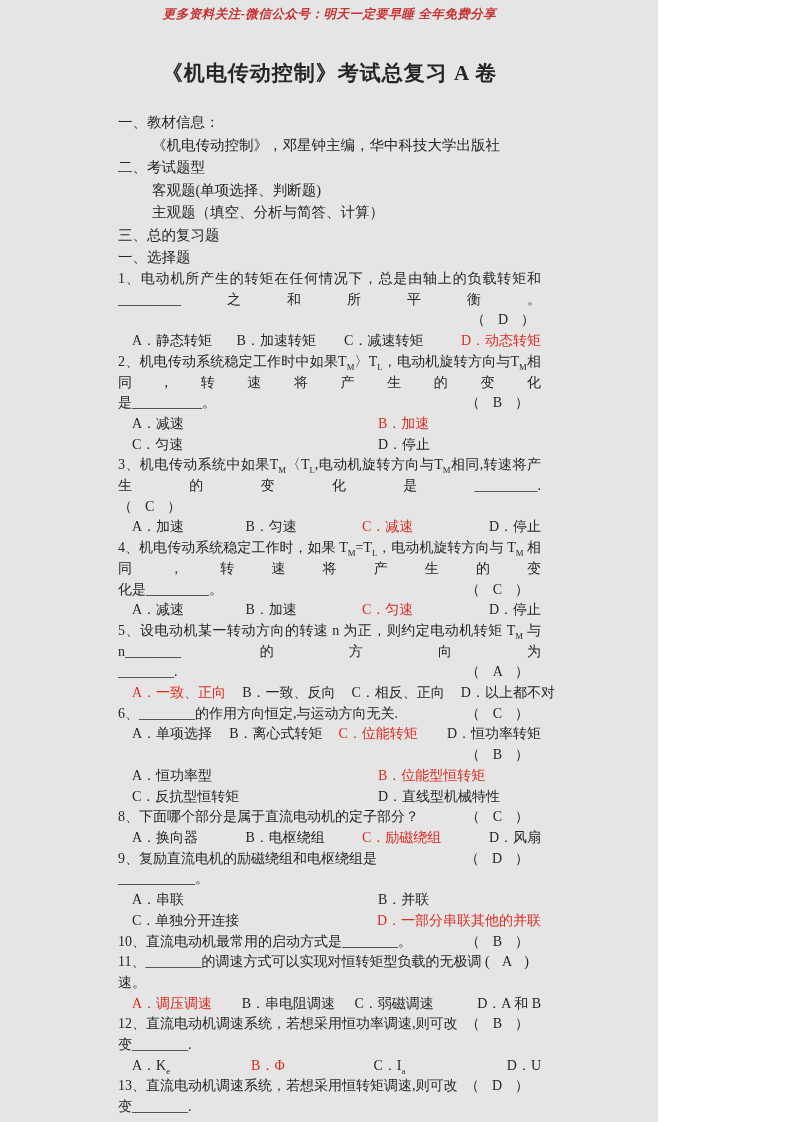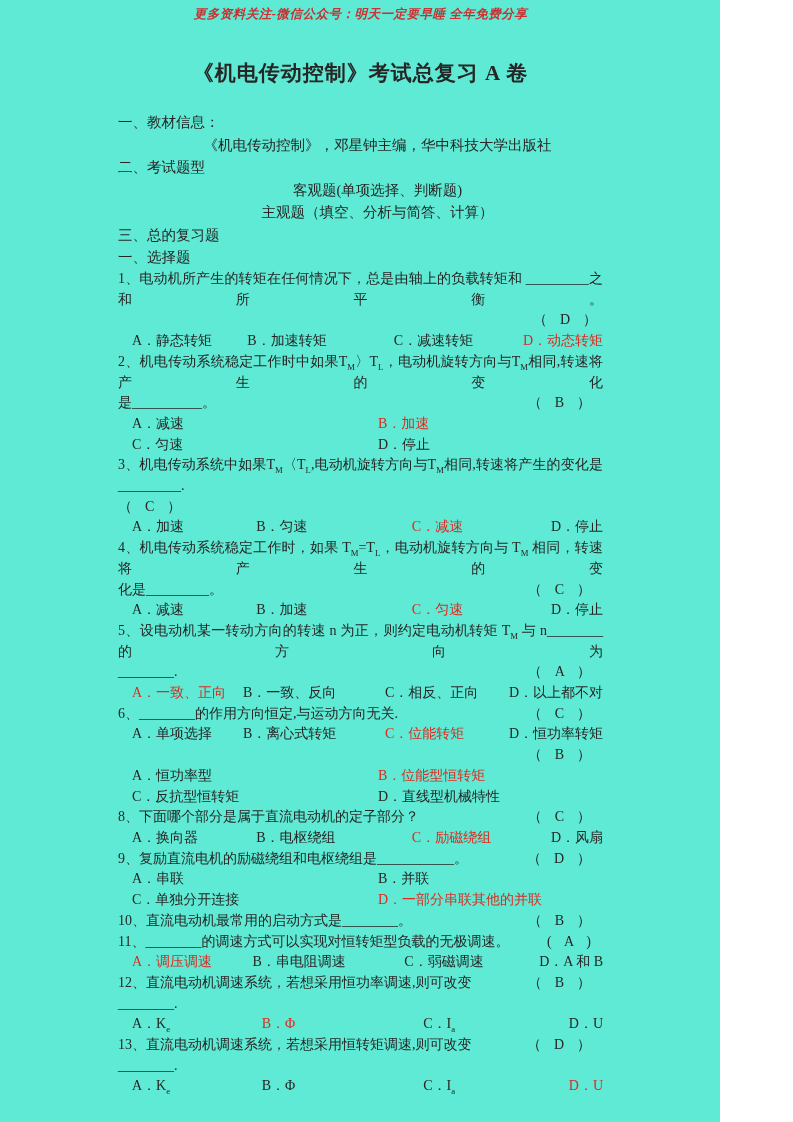--- a/index.html
+++ b/index.html
@@ -1,40 +1,40 @@
 <!DOCTYPE html>
 <html style="--header-red: #c83232; --answer-red: #dd2b20;"><head>
 <meta charset="utf-8">
 <style>
   html,body{margin:0;padding:0;background:#ffffff;}
   .page{
-    width:720px;height:1122px;background:#5eead4;box-sizing:border-box;
+    width:658px;height:1122px;background:#e5e5e5;box-sizing:border-box;
     padding:6px 117px 0 118px;position:relative;
     font-family:"Liberation Serif","DejaVu Serif",serif;color:#262626;
   }
   .header-note{
     text-align:center;font-size:12.5px;font-weight:bold;font-style:italic;
     letter-spacing:.5px;color:var(--header-red,#c83232);white-space:nowrap;
   }
   .title{margin-top:36px;text-align:center;font-size:21px;font-weight:bold;letter-spacing:1px;}
   .intro{margin-top:24px;font-size:14.5px;line-height:22.5px;}
-  .indent{padding-left:34px;text-align:center;}
+  .indent{padding-left:34px;}
   .section{font-size:14.5px;line-height:23px;}
   .quiz{font-size:14px;line-height:20.7px;}
   .line{min-height:20.7px;}
   .fill{text-align:justify;text-align-last:justify;}
   .flex{display:flex;}
   .bracket{white-space:pre;letter-spacing:2px;}
   .flex .bracket{margin-left:auto;margin-right:10px;}
   .br-right{text-align:right;padding-right:4px;}
   .opts{padding-left:14px;display:flex;gap:16px;}
   .opts .opt{white-space:pre;}
   .opts4 .opt:nth-child(1){width:123px;}
   .opts4 .opt:nth-child(2){width:127px;}
-  .opts4 .opt:nth-child(3){width:140px;margin-left:28px;}
+  .opts4 .opt:nth-child(3){width:140px;}
   .opts2 .opt:nth-child(1){width:230px;}
   .red{color:var(--answer-red,#dd2b20);}
   sub{font-size:.62em;line-height:0;}
 </style>
 </head>
 <body>
 
 <div class="page">
 
   <div class="header-note">更多资料关注-微信公众号：明天一定要早睡 全年免费分享</div>

